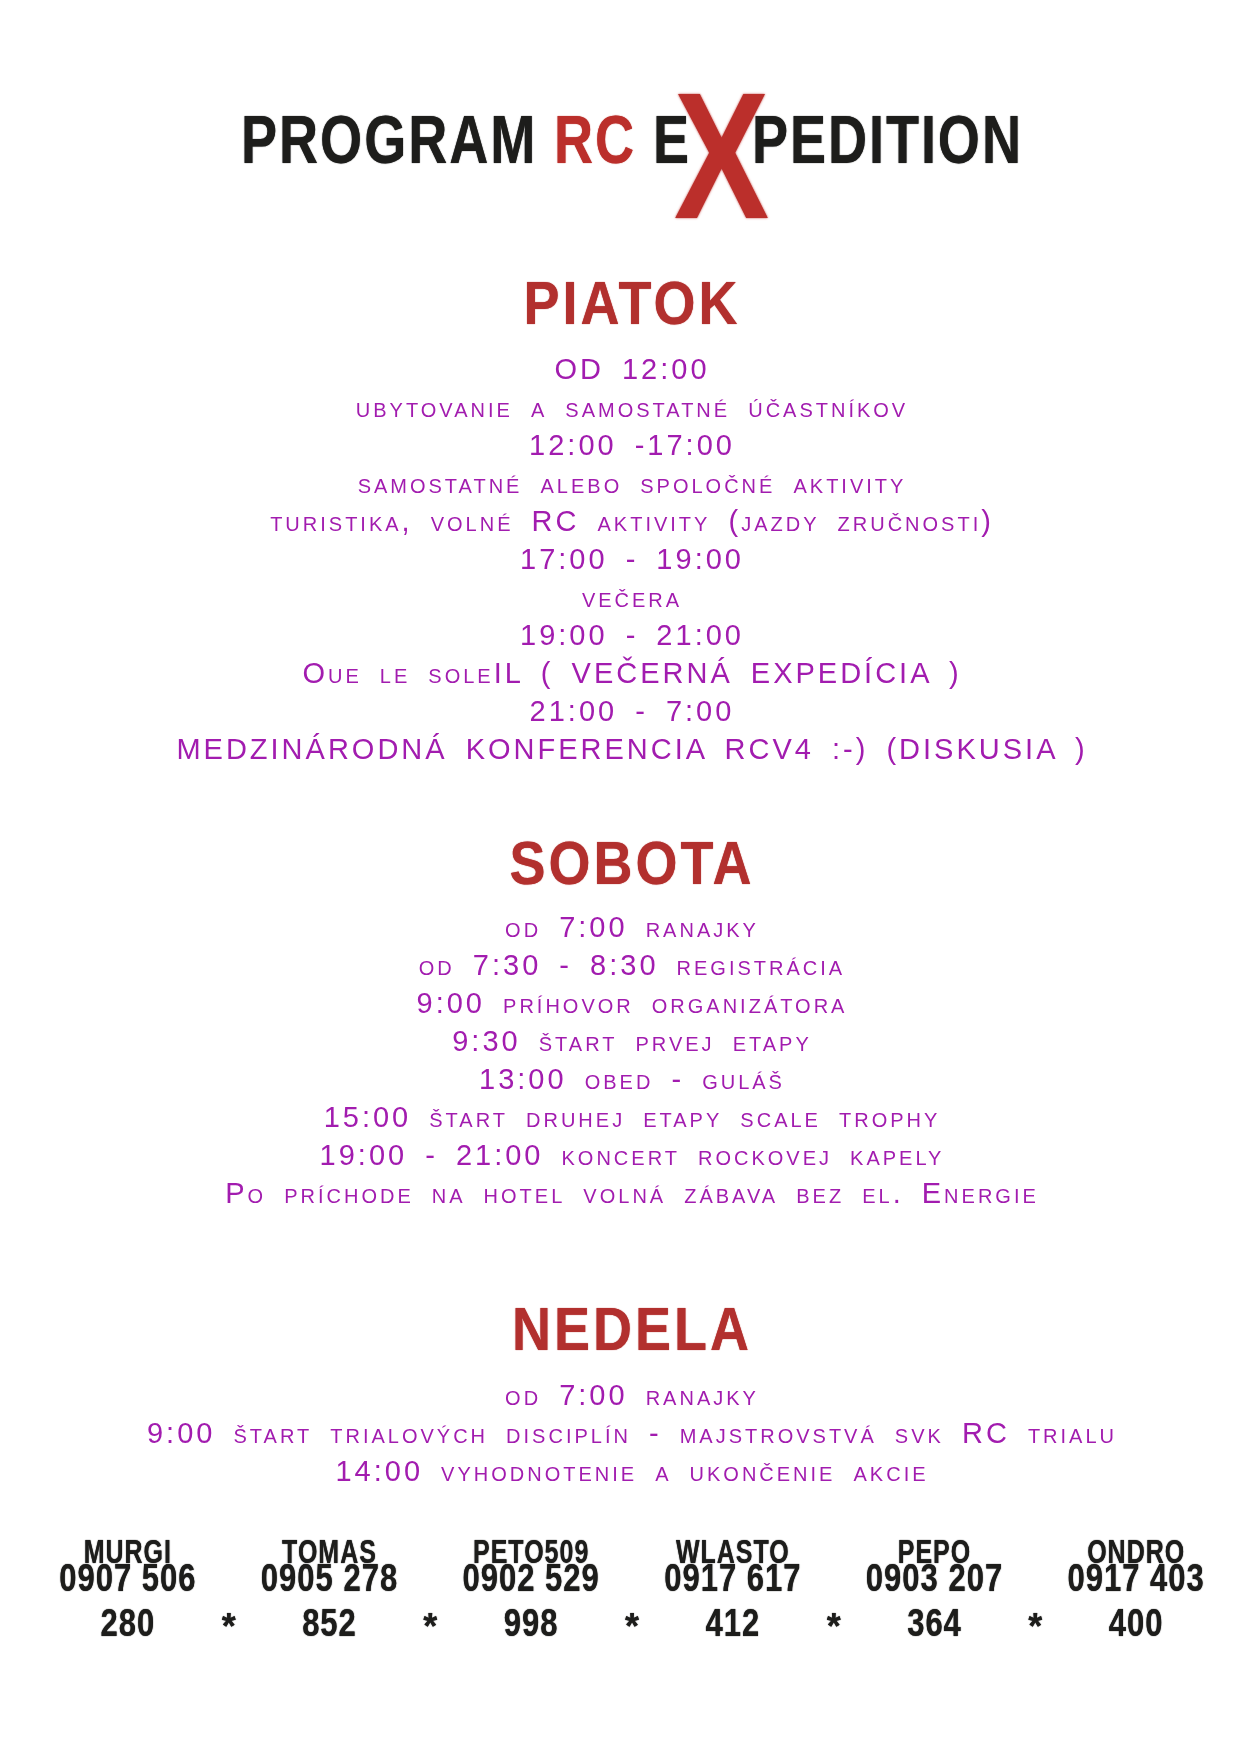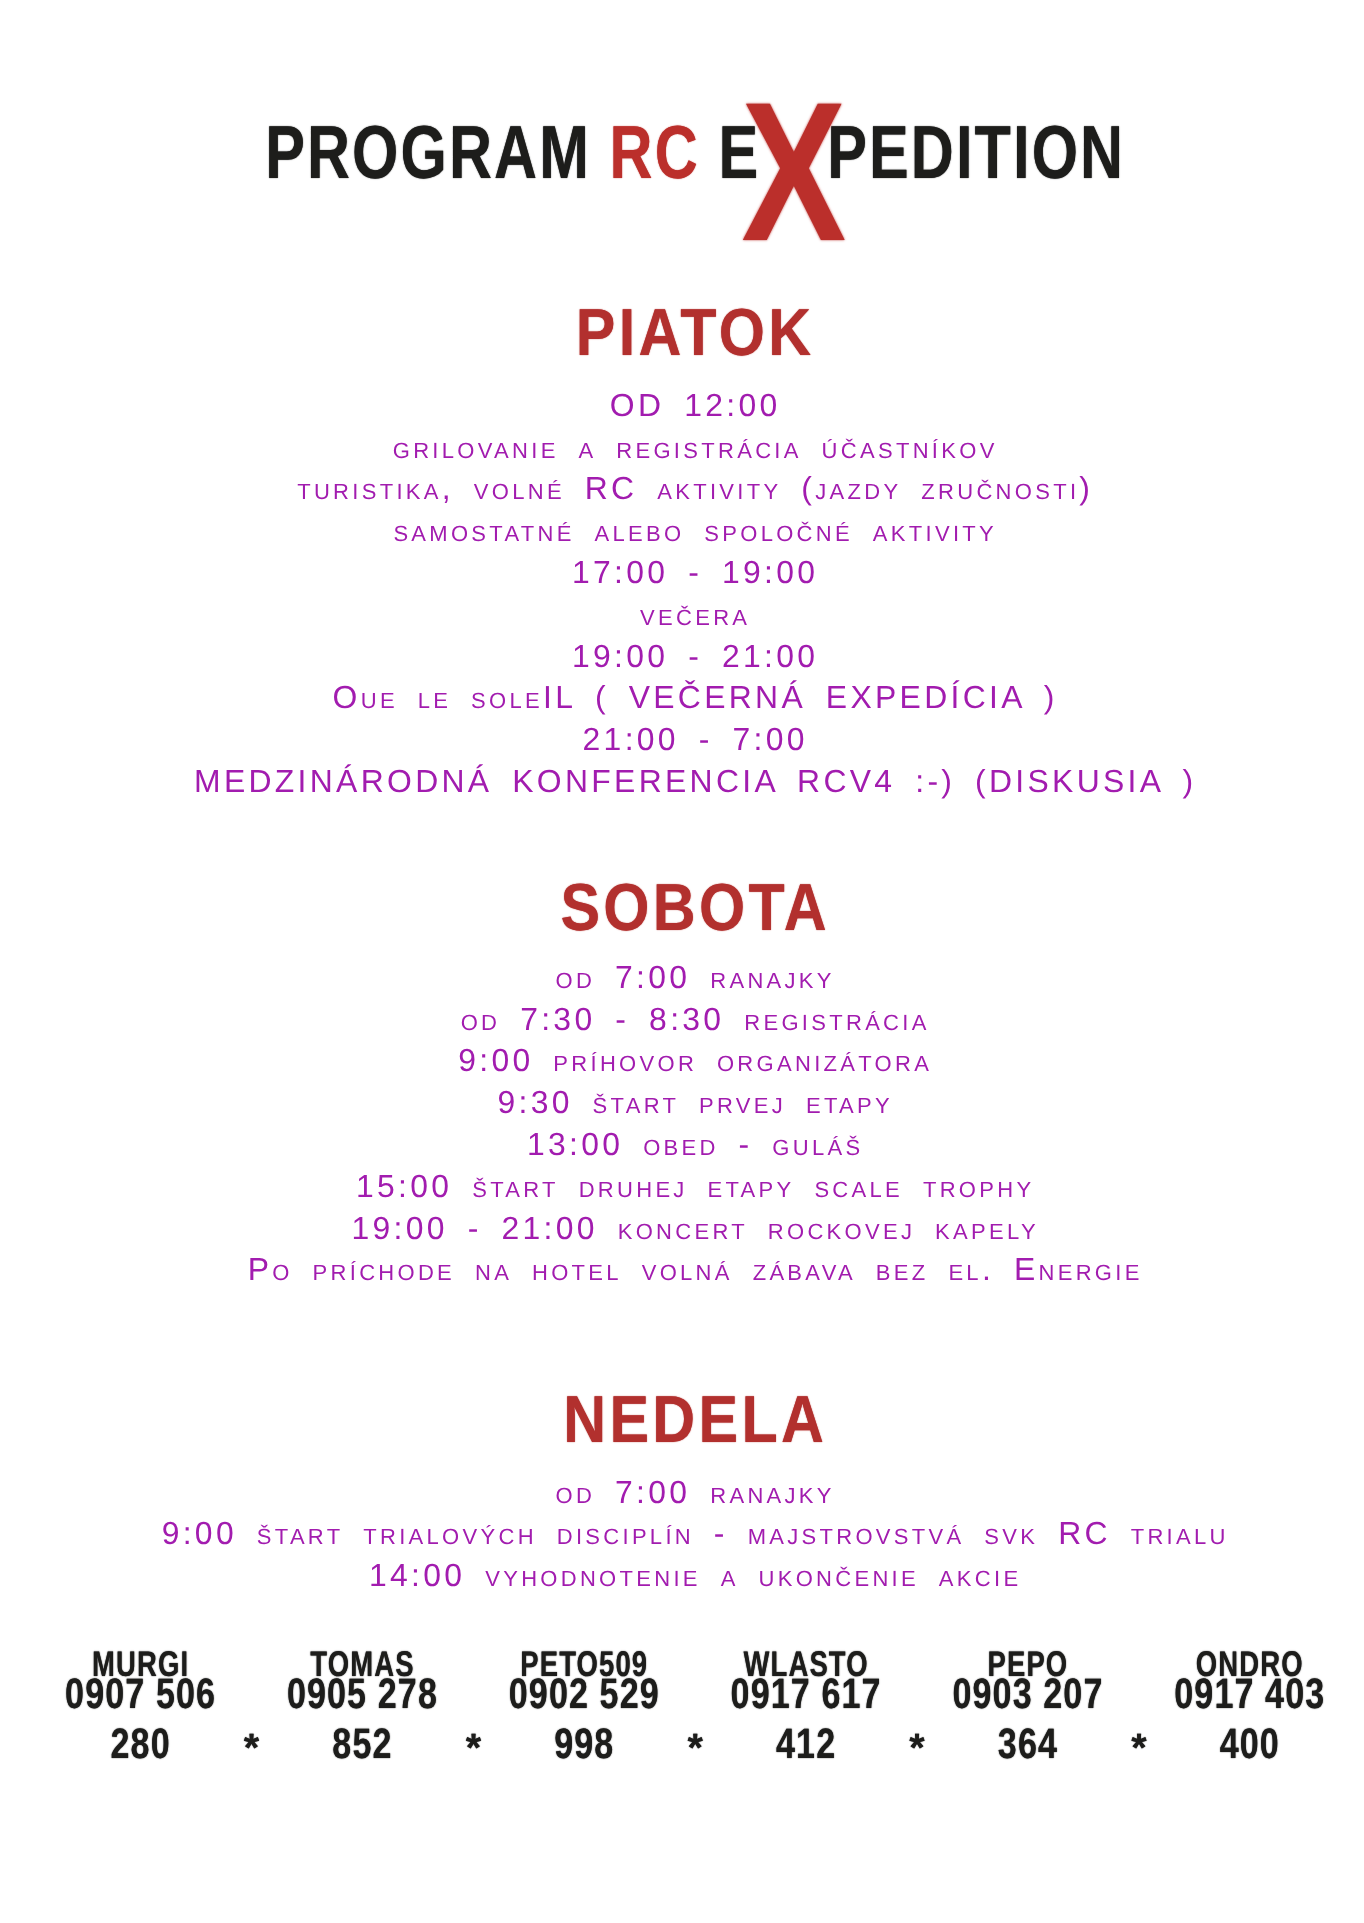--- a/index.html
+++ b/index.html
@@ -118,23 +118,24 @@
     <span class="title-seg">PROGRAM </span>
     <span class="title-seg red">RC</span>
     <span class="title-seg"> E</span>
     <span class="x-big">X</span>
     <span class="title-seg">PEDITION</span>
   </div>
 
   <div class="section s1">
     <div class="section-heading">PIATOK</div>
     <div class="line">OD 12:00</div>
-    <div class="line">grilovanie a registrácia účastníkov</div>
+    <div class="line">ubytovanie a samostatné účastníkov</div>
+    <div class="line">12:00 -17:00</div>
+    <div class="line">samostatné alebo spoločné aktivity</div>
     <div class="line">turistika, volné RC aktivity (jazdy zručnosti)</div>
-    <div class="line">samostatné alebo spoločné aktivity</div>
     <div class="line">17:00 - 19:00</div>
     <div class="line">večera</div>
     <div class="line">19:00 - 21:00</div>
     <div class="line">Oue le soleIL ( VEČERNÁ EXPEDÍCIA )</div>
     <div class="line">21:00 - 7:00</div>
     <div class="line">MEDZINÁRODNÁ KONFERENCIA RCV4 :-) (DISKUSIA )</div>
   </div>
 
   <div class="section s2">
     <div class="section-heading">SOBOTA</div>

